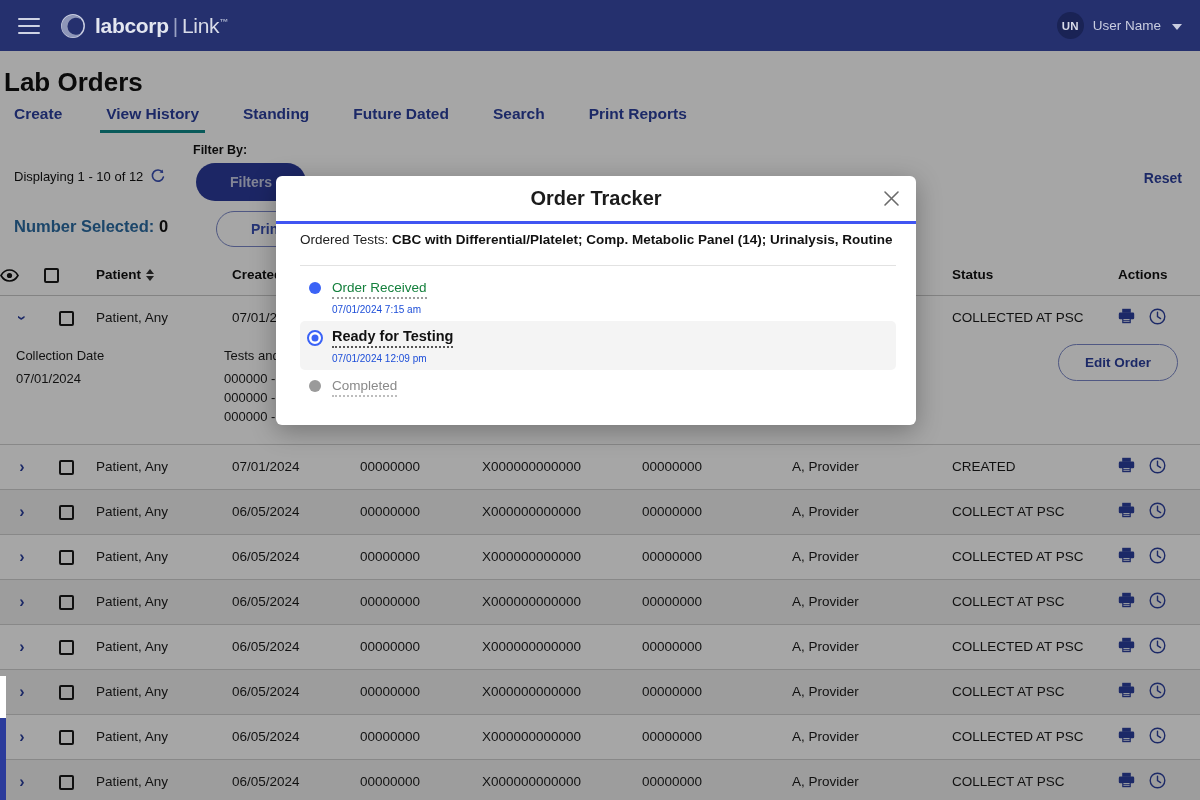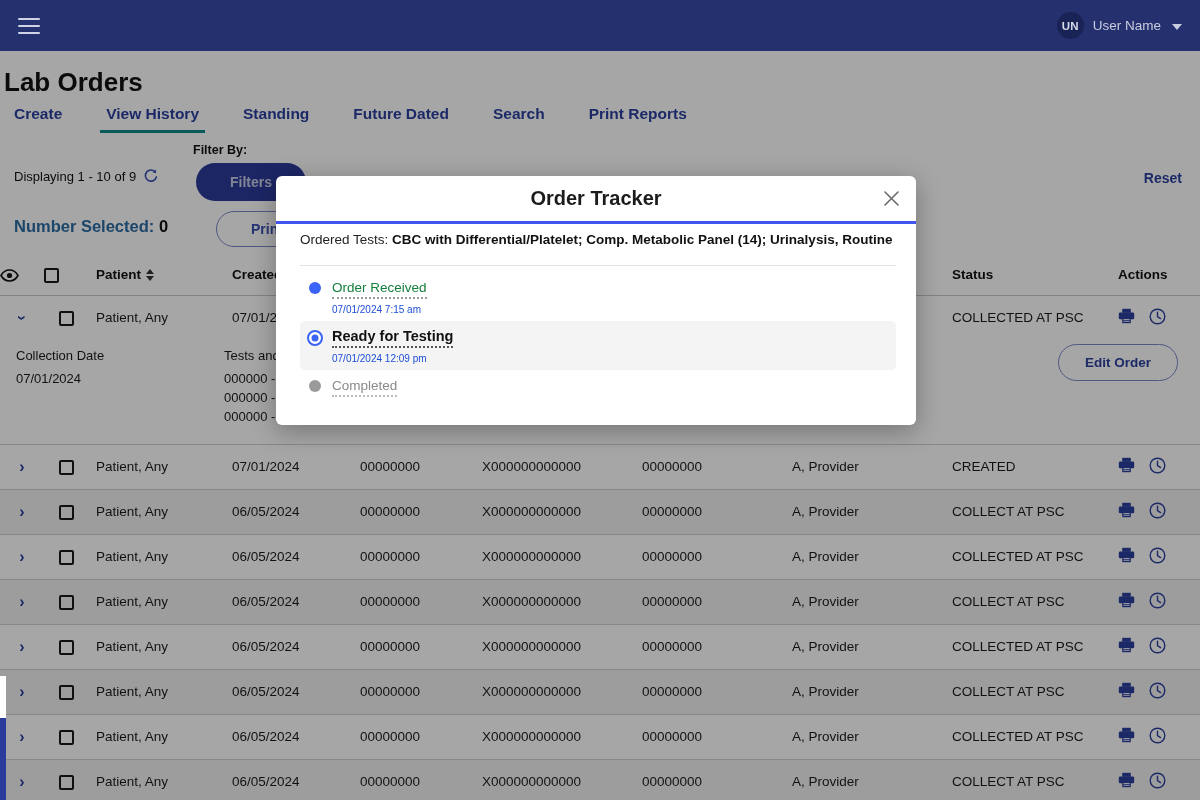--- a/index.html
+++ b/index.html
@@ -247,20 +247,29 @@
 <body>
 
 <div id="app">
 
   <div class="topbar">
     <div class="hamburger">
       <i></i>
         <i></i>
         <i></i>
     </div>
+    <div class="brand">
+      <svg class="brand-mark" viewBox="0 0 26 26">
+        <circle cx="13" cy="13" r="11.2" fill="none" stroke="#c9cde0" stroke-width="1.5"></circle>
+        <path d="M21 6.2 A11 11 0 1 0 21.4 20 A8.6 8.6 0 1 1 21 6.2 Z" fill="#8e96b8"></path>
+      </svg>
+      <div class="brand-text">
+        <span>labcorp</span><span class="sep">|</span><span class="lite">Link</span><span class="tm">™</span>
+      </div>
+    </div>
     <div class="topbar-right">
       <div class="avatar">UN</div>
       <div class="username">User Name</div>
       <div class="caret-down"></div>
     </div>
   </div>
 
   <div class="page">
 
     <div class="page-title">Lab Orders</div>
@@ -270,21 +279,21 @@
       <div class="tab active">View History</div>
       <div class="tab">Standing</div>
       <div class="tab">Future Dated</div>
       <div class="tab">Search</div>
       <div class="tab">Print Reports</div>
     </div>
 
     <div class="filterstrip">
       <div class="filter-by">Filter By:</div>
       <div class="displaying">
-        <span>Displaying 1 - 10 of 9</span>
+        <span>Displaying 1 - 10 of 12</span>
         <svg class="refresh-icon" viewBox="0 0 16 16">
           <path d="M12.5 4.2A5.6 5.6 0 1 0 13.4 9" fill="none" stroke="#3a50b5" stroke-width="1.6" stroke-linecap="round"></path>
           <path d="M12.8 1.6 L12.8 5.0 L9.5 4.6 Z" fill="#3a50b5"></path>
         </svg>
       </div>
       <button class="filters-btn">Filters</button>
       <div class="reset-link">Reset</div>
     </div>
 
     <div class="selbar">

